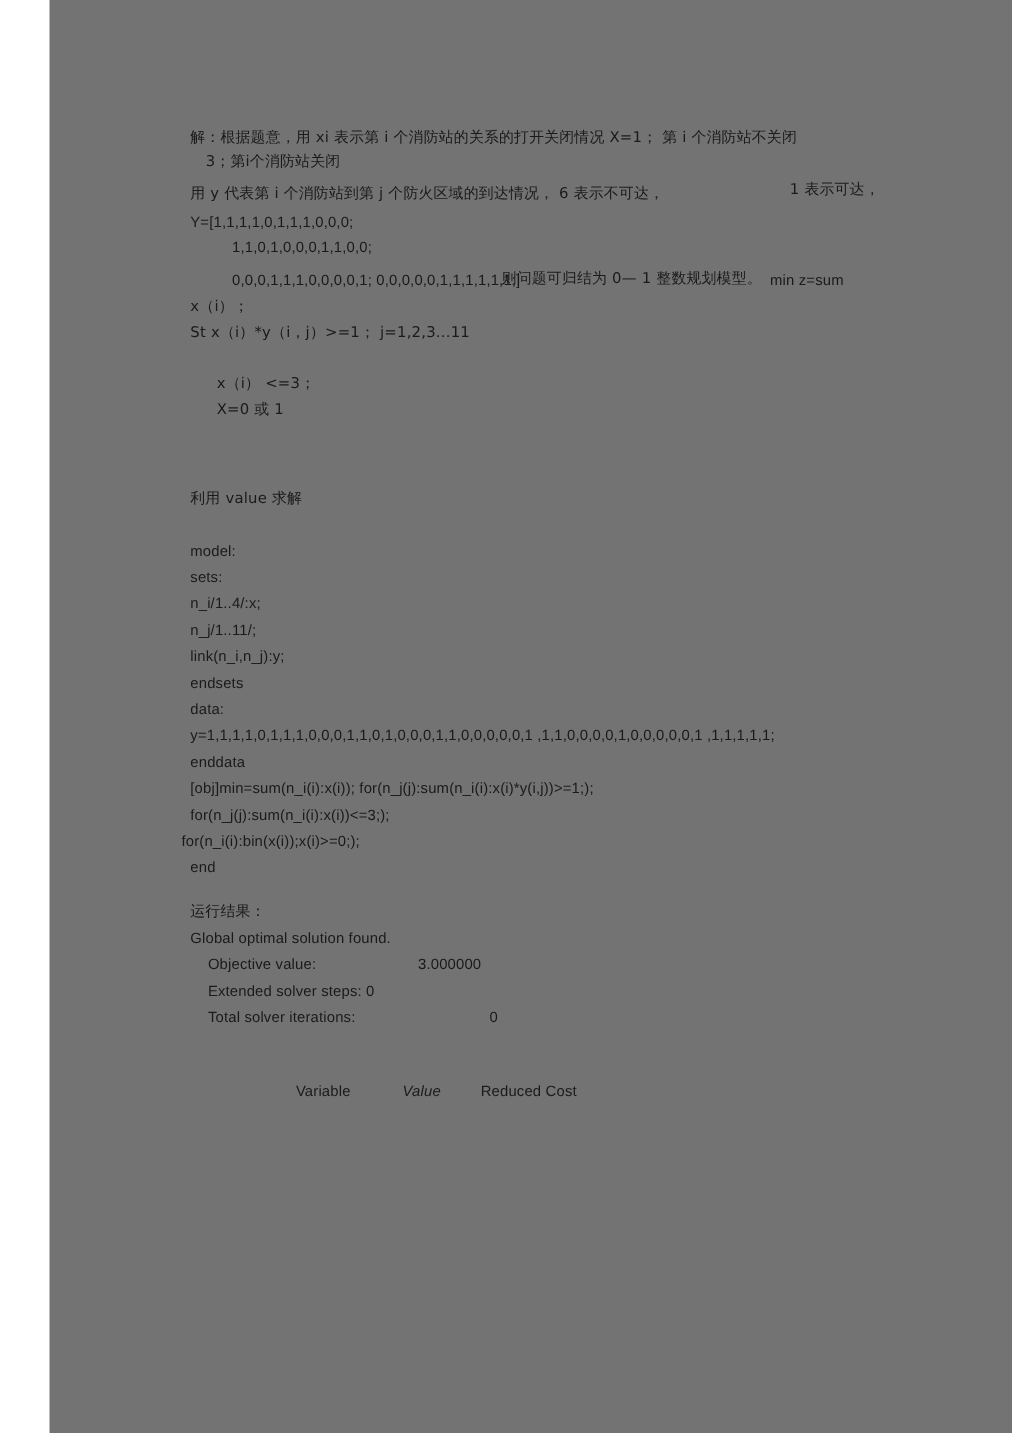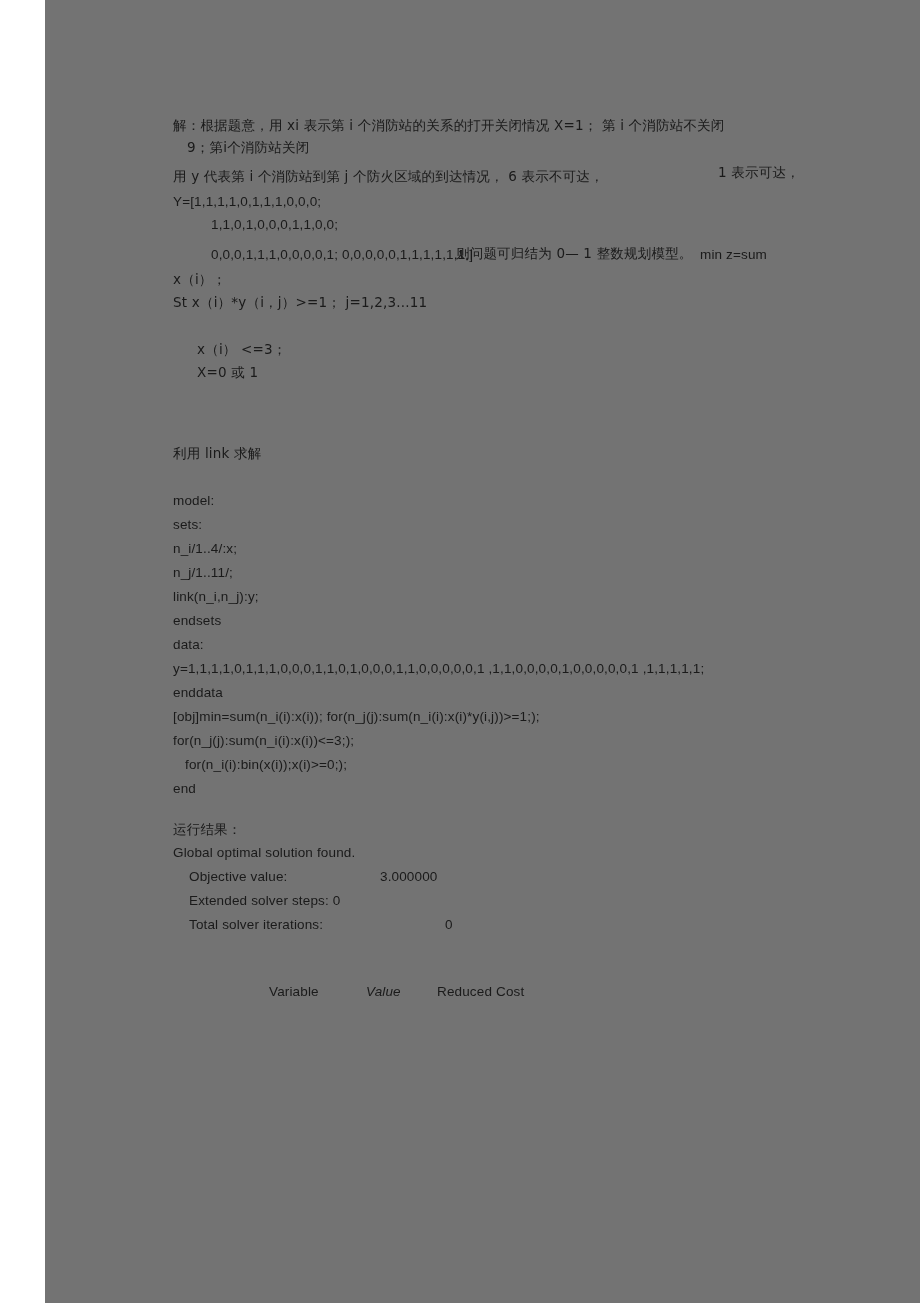--- a/index.html
+++ b/index.html
@@ -42,21 +42,21 @@
   }
 </style>
 </head>
 <body>
 
 <div class="page">
   <div class="content">
 
     <div class="ln cjk" style="left:128px; top:118px;">解：根据题意，用 xi 表示第 i 个消防站的关系的打开关闭情况 X=1； 第 i 个消防站不关闭</div>
 
-    <div class="ln cjk" style="left:142px; top:140px;">9；第i个消防站关闭</div>
+    <div class="ln cjk" style="left:142px; top:140px;">3；第i个消防站关闭</div>
 
     <div class="ln cjk" style="left:128px; top:169px;">用 y 代表第 i 个消防站到第 j 个防火区域的到达情况， 6 表示不可达，</div>
 
     <div class="ln cjk" style="left:673px; top:165px;">1 表示可达，</div>
 
     <div class="ln" style="left:128px; top:194px;">Y=[1,1,1,1,0,1,1,1,0,0,0;</div>
 
     <div class="ln" style="left:166px; top:217px;">1,1,0,1,0,0,0,1,1,0,0;</div>
 
     <div class="ln" style="left:166px; top:247px;">0,0,0,1,1,1,0,0,0,0,1; 0,0,0,0,0,1,1,1,1,1,1;]</div>
@@ -66,34 +66,34 @@
     <div class="ln" style="left:655px; top:247px;">min z=sum</div>
 
     <div class="ln cjk" style="left:128px; top:272px;">x（i）；</div>
 
     <div class="ln cjk" style="left:128px; top:295px;">St x（i）*y（i，j）&gt;=1； j=1,2,3...11</div>
 
     <div class="ln cjk" style="left:152px; top:342px;">x（i） &lt;=3；</div>
 
     <div class="ln cjk" style="left:152px; top:365px;">X=0 或 1</div>
 
-    <div class="ln cjk" style="left:128px; top:446px;">利用 link 求解</div>
+    <div class="ln cjk" style="left:128px; top:446px;">利用 value 求解</div>
 
     <div class="ln" style="left:128px; top:493px;">model:</div>
     <div class="ln" style="left:128px; top:517px;">sets:</div>
     <div class="ln" style="left:128px; top:541px;text-align:center;">n_i/1..4/:x;</div>
     <div class="ln" style="left:128px; top:565px;">n_j/1..11/;</div>
     <div class="ln" style="left:128px; top:589px;">link(n_i,n_j):y;</div>
     <div class="ln" style="left:128px; top:613px;">endsets</div>
     <div class="ln" style="left:128px; top:637px;">data:</div>
     <div class="ln" style="left:128px; top:661px;">y=1,1,1,1,0,1,1,1,0,0,0,1,1,0,1,0,0,0,1,1,0,0,0,0,0,1 ,1,1,0,0,0,0,1,0,0,0,0,0,1 ,1,1,1,1,1;</div>
     <div class="ln" style="left:128px; top:685px;">enddata</div>
     <div class="ln" style="left:128px; top:709px;">[obj]min=sum(n_i(i):x(i)); for(n_j(j):sum(n_i(i):x(i)*y(i,j))&gt;=1;);</div>
     <div class="ln" style="left:128px; top:733px;">for(n_j(j):sum(n_i(i):x(i))&lt;=3;);</div>
-    <div class="ln" style="left:140px; top:757px;">for(n_i(i):bin(x(i));x(i)&gt;=0;);</div>
+    <div class="ln" style="left:120px; top:757px;">for(n_i(i):bin(x(i));x(i)&gt;=0;);</div>
     <div class="ln" style="left:128px; top:781px;">end</div>
 
     <div class="ln cjk" style="left:128px; top:822px;">运行结果：</div>
 
     <div class="ln" style="left:128px; top:845px;">Global optimal solution found.</div>
 
     <div class="ln" style="left:144px; top:869px;">Objective value:</div>
     <div class="ln" style="left:335px; top:869px;">3.000000</div>
 
     <div class="ln" style="left:144px; top:893px;">Extended solver steps: 0</div>

